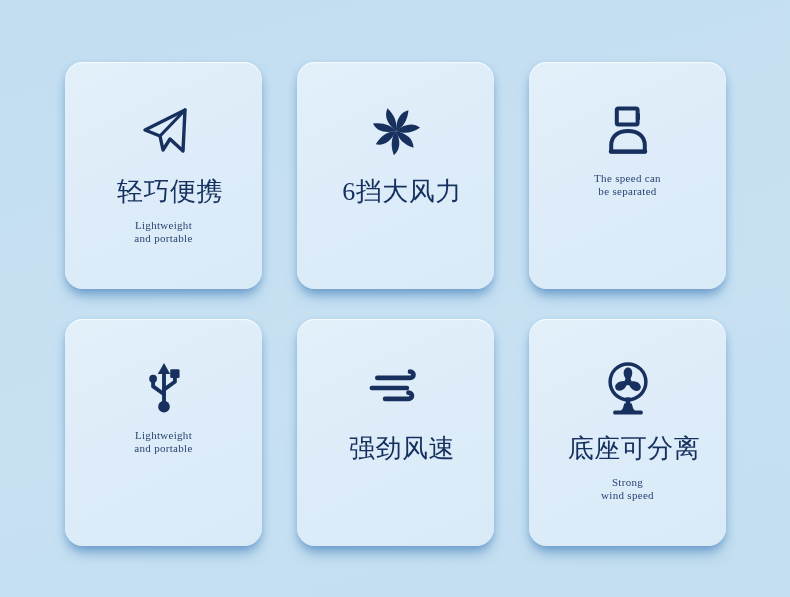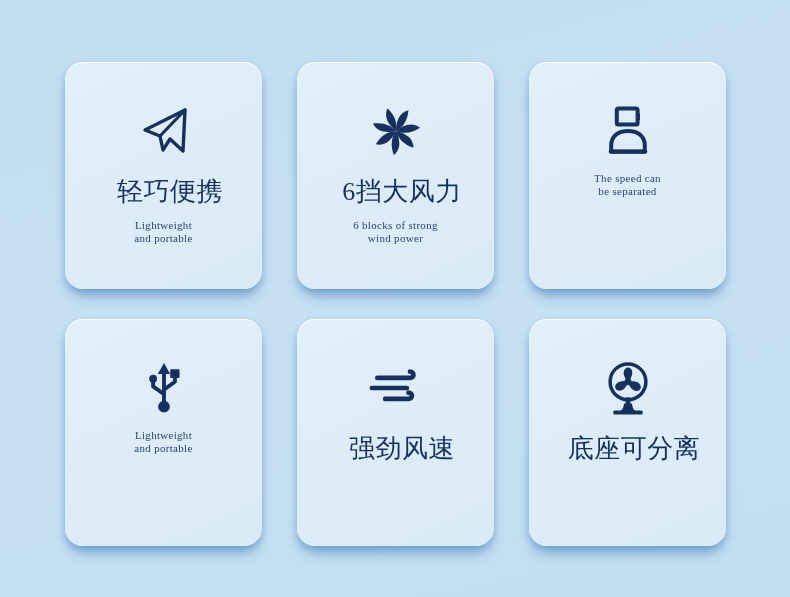--- a/index.html
+++ b/index.html
@@ -107,24 +107,20 @@
           <g transform="rotate(257.1 50 50)">
             <path d="M50 50 C 50 28, 58 14, 74 10 C 72 30, 64 42, 50 50 Z"></path>
           </g>
           <g transform="rotate(308.5 50 50)">
             <path d="M50 50 C 50 28, 58 14, 74 10 C 72 30, 64 42, 50 50 Z"></path>
           </g>
         </g>
       </svg>
     </div>
     <div class="card-title">6挡大风力</div>
-    <div class="card-subtitle">
-      <span class="ln">6 blocks of strong</span>
-      <span class="ln">wind power</span>
-    </div>
   </div>
 
   <div class="card">
     <div class="card-icon">
       <svg width="48" height="52" viewBox="0 0 60 64">
         <rect x="16" y="4" width="26" height="20" rx="2" fill="none" stroke="#17305e" stroke-width="5"></rect>
         <rect x="40" y="10" width="5" height="8" fill="#17305e"></rect>
         <path d="M9 58 L9 50 C 9 38, 18 32, 30 32 C 42 32, 51 38, 51 50 L51 58 Z" fill="none" stroke="#17305e" stroke-width="5" stroke-linejoin="round"></path>
         <rect x="6" y="55" width="48" height="5" rx="2" fill="#17305e"></rect>
       </svg>
@@ -177,15 +173,19 @@
             <path d="M32 28 C 26 22, 24 14, 30 10 C 38 8, 40 18, 34 26 Z"></path>
           </g>
           <circle cx="32" cy="28" r="4.4" fill="#17305e"></circle>
         </g>
         <rect x="29" y="48" width="6" height="12" fill="#17305e"></rect>
         <path d="M15 68 C 24 68, 26 62, 27 56 L37 56 C 38 62, 40 68, 49 68 Z" fill="#17305e"></path>
         <rect x="13" y="65" width="38" height="5" rx="2" fill="#17305e"></rect>
       </svg>
     </div>
     <div class="card-title">底座可分离</div>
+    <div class="card-subtitle">
+      <span class="ln">Strong</span>
+      <span class="ln">wind speed</span>
+    </div>
   </div>
 
 </div>
 
 </body></html>

